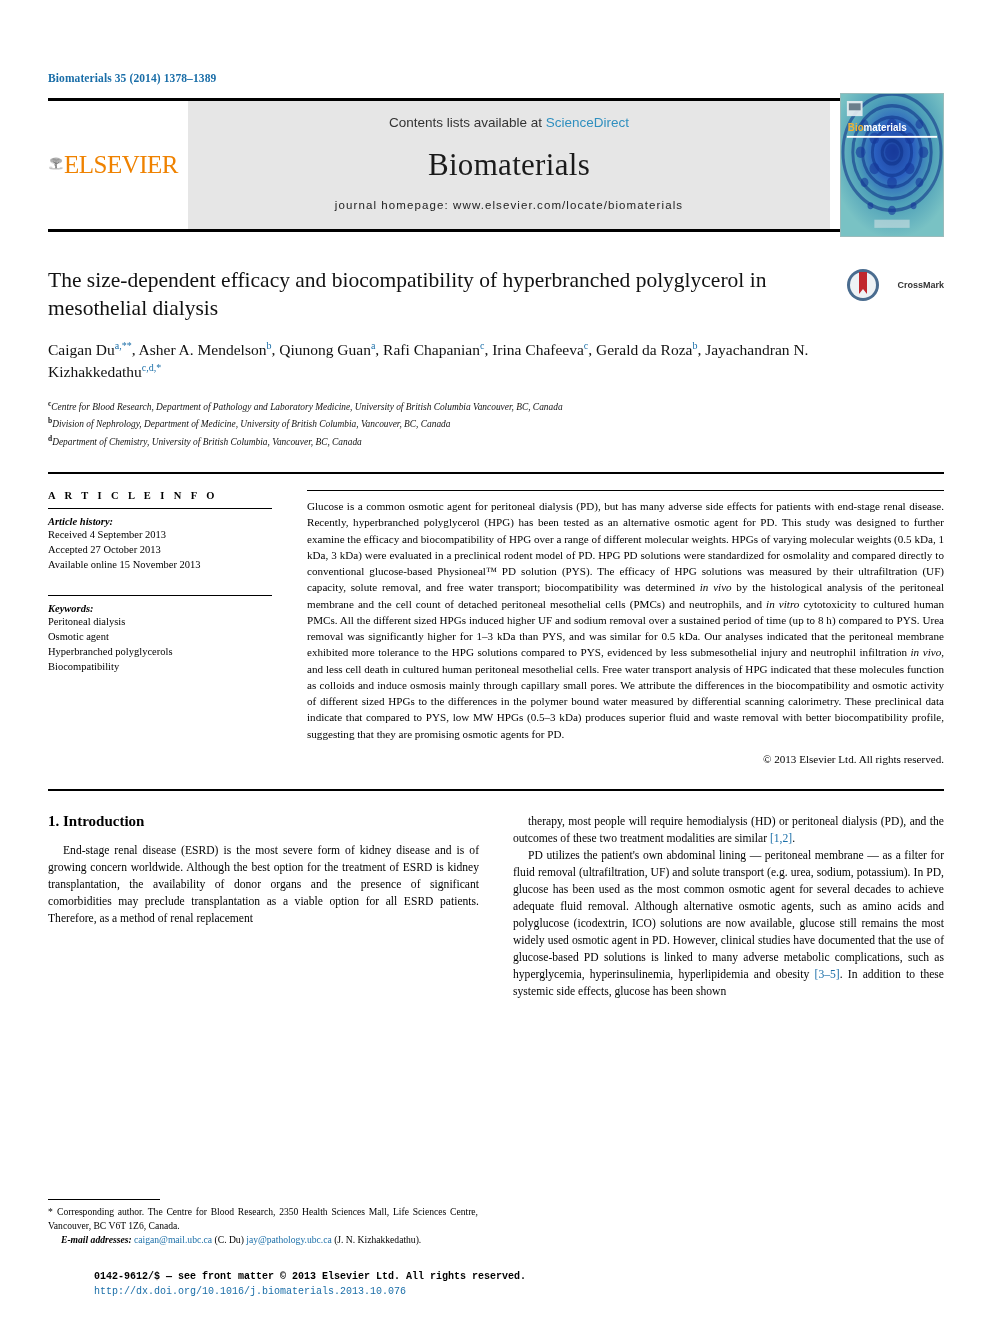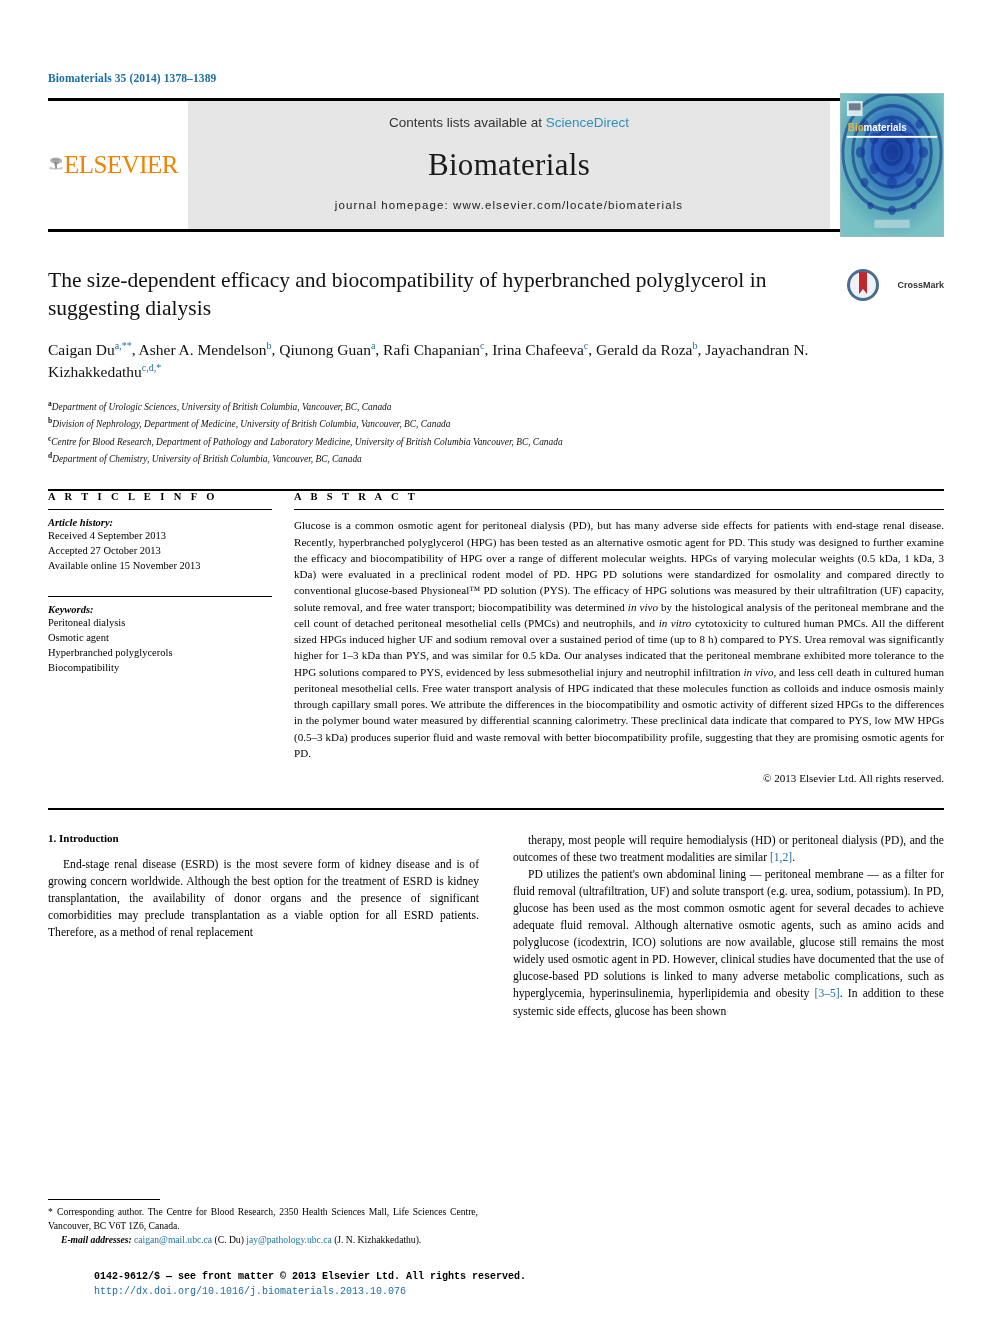--- a/index.html
+++ b/index.html
@@ -135,20 +135,22 @@
     line-height: 1.62;
     color: #111;
   }
   .affiliations sup { font-style: normal; font-weight: bold; font-size: 7.5px; }
 
   
   .info-abs-wrap { margin-top: 22px; }
   .rule-med { border-top: 2px solid #000; }
   .info-abs {
     display: flex;
+    padding-top: 16px;
+    gap: 13px;
   }
   .col-info { width: 238px; flex: 0 0 238px; padding-right: 14px; }
   .col-abs  { flex: 1 1 auto; padding-left: 8px; }
 
   .sec-head {
     font-family: "Liberation Serif", serif;
     font-size: 10.5px;
     font-weight: bold;
     letter-spacing: 3.4px;
     color: #000;
@@ -189,21 +191,21 @@
 
   
   .body-cols {
     display: flex;
     margin-top: 22px;
     gap: 34px;
   }
   .bcol { flex: 1 1 0; }
   .sec-title {
     font-family: "Liberation Serif", serif;
-    font-size: 11px;
+    font-size: 15px;
     font-weight: bold;
     margin: 0 0 12px 0;
   }
   .para {
     font-family: "Liberation Serif", serif;
     font-size: 11.6px;
     line-height: 1.47;
     text-align: justify;
     text-indent: 15px;
     margin: 0;
@@ -319,37 +321,36 @@
         <text x="7" y="32" font-family="Liberation Sans, sans-serif" font-size="10" font-weight="bold" fill="#f2b233">Bio</text>
         <text x="23" y="32" font-family="Liberation Sans, sans-serif" font-size="10" font-weight="bold" fill="#ffffff">materials</text>
         <rect x="6" y="36" width="92" height="1.6" fill="#ffffff"></rect>
         <rect x="34" y="108" width="36" height="7" fill="#cfe0e2" opacity="0.6"></rect>
       </svg>
     </div>
   </div>
   <div class="rule-thick-b"></div>
 
   <div class="title-block">
-    <h1 class="paper-title">The size-dependent efficacy and biocompatibility of hyperbranched polyglycerol in suggesting dialysis</h1>
+    <h1 class="paper-title">The size-dependent efficacy and biocompatibility of hyperbranched polyglycerol in mesothelial dialysis</h1>
 
     <div class="crossmark">
       <svg width="34" height="34" viewBox="0 0 34 34">
         <circle cx="17" cy="17" r="16" fill="#4a6c8f"></circle>
         <circle cx="17" cy="17" r="13" fill="#eef2f5"></circle>
         <path d="M13 4 h8 v22 l-4 -5 l-4 5 Z" fill="#c1272d"></path>
       </svg>
       <span class="crossmark-label">CrossMark</span>
     </div>
 
     <div class="authors">Caigan Du<sup>a,**</sup>, Asher A. Mendelson<sup>b</sup>, Qiunong Guan<sup>a</sup>, Rafi Chapanian<sup>c</sup>, Irina Chafeeva<sup>c</sup>, Gerald da Roza<sup>b</sup>, Jayachandran N. Kizhakkedathu<sup>c,d,*</sup></div>
 
     <div class="affiliations">
-        <div><sup>a</sup>Department of Urologic Sciences, University of British Columbia, Vancouver, BC, Canada</div>
+        <div><sup>c</sup>Centre for Blood Research, Department of Pathology and Laboratory Medicine, University of British Columbia Vancouver, BC, Canada</div>
         <div><sup>b</sup>Division of Nephrology, Department of Medicine, University of British Columbia, Vancouver, BC, Canada</div>
-        <div><sup>c</sup>Centre for Blood Research, Department of Pathology and Laboratory Medicine, University of British Columbia Vancouver, BC, Canada</div>
         <div><sup>d</sup>Department of Chemistry, University of British Columbia, Vancouver, BC, Canada</div>
       </div>
   </div>
 
   <div class="info-abs-wrap">
     <div class="rule-med"></div>
     <div class="info-abs">
       <div class="col-info">
         <div class="sec-head">A R T I C L E   I N F O</div>
         <div class="hairline"></div>
@@ -360,21 +361,20 @@
         <div class="kw-gap"></div>
         <div class="hairline"></div>
         <div class="ai-label">Keywords:</div>
         <div class="ai-line">Peritoneal dialysis</div>
         <div class="ai-line">Osmotic agent</div>
         <div class="ai-line">Hyperbranched polyglycerols</div>
         <div class="ai-line">Biocompatibility</div>
       </div>
 
       <div class="col-abs">
-        <div class="sec-head">A B S T R A C T</div>
         <div class="hairline"></div>
         <div class="abstract-text">Glucose is a common osmotic agent for peritoneal dialysis (PD), but has many adverse side effects for patients with end-stage renal disease. Recently, hyperbranched polyglycerol (HPG) has been tested as an alternative osmotic agent for PD. This study was designed to further examine the efficacy and biocompatibility of HPG over a range of different molecular weights. HPGs of varying molecular weights (0.5 kDa, 1 kDa, 3 kDa) were evaluated in a preclinical rodent model of PD. HPG PD solutions were standardized for osmolality and compared directly to conventional glucose-based Physioneal™ PD solution (PYS). The efficacy of HPG solutions was measured by their ultrafiltration (UF) capacity, solute removal, and free water transport; biocompatibility was determined <i>in vivo</i> by the histological analysis of the peritoneal membrane and the cell count of detached peritoneal mesothelial cells (PMCs) and neutrophils, and <i>in vitro</i> cytotoxicity to cultured human PMCs. All the different sized HPGs induced higher UF and sodium removal over a sustained period of time (up to 8 h) compared to PYS. Urea removal was significantly higher for 1–3 kDa than PYS, and was similar for 0.5 kDa. Our analyses indicated that the peritoneal membrane exhibited more tolerance to the HPG solutions compared to PYS, evidenced by less submesothelial injury and neutrophil infiltration <i>in vivo</i>, and less cell death in cultured human peritoneal mesothelial cells. Free water transport analysis of HPG indicated that these molecules function as colloids and induce osmosis mainly through capillary small pores. We attribute the differences in the biocompatibility and osmotic activity of different sized HPGs to the differences in the polymer bound water measured by differential scanning calorimetry. These preclinical data indicate that compared to PYS, low MW HPGs (0.5–3 kDa) produces superior fluid and waste removal with better biocompatibility profile, suggesting that they are promising osmotic agents for PD.</div>
         <div class="copyright">© 2013 Elsevier Ltd. All rights reserved.</div>
       </div>
     </div>
     <div class="rule-bottom"></div>
   </div>
 
   <div class="body-cols">
     <div class="bcol">

